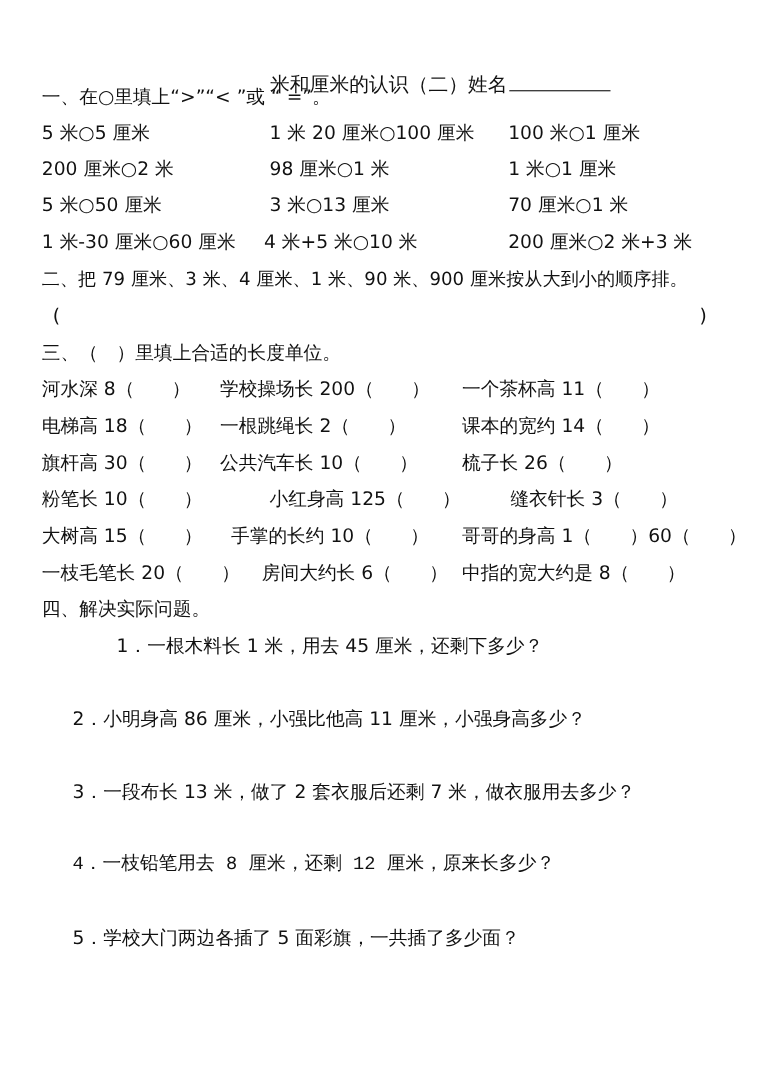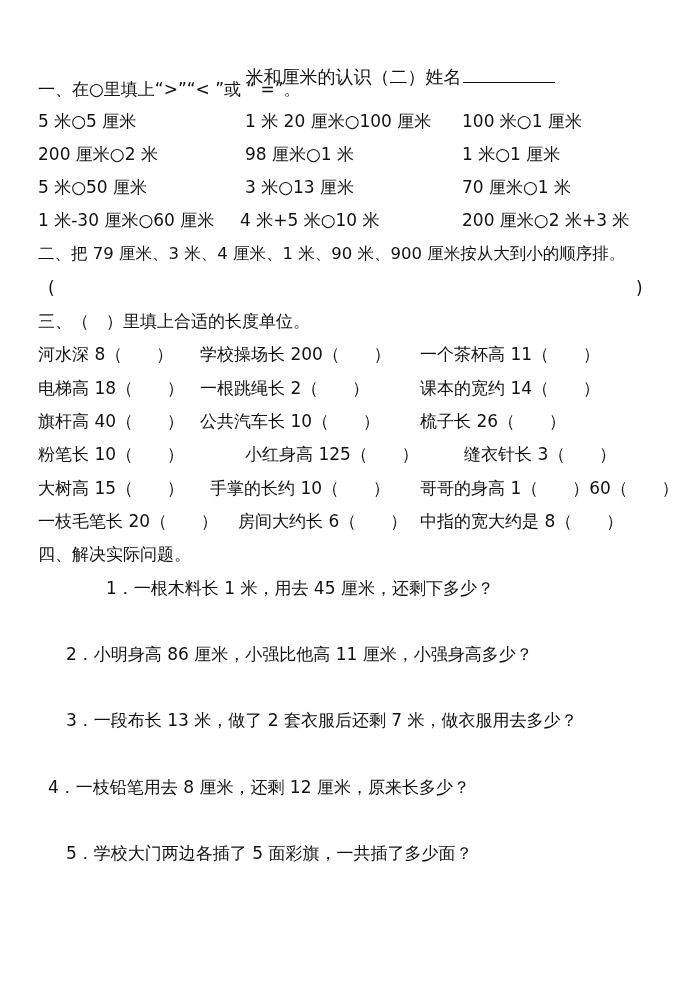--- a/index.html
+++ b/index.html
@@ -52,35 +52,35 @@
 <div class="line" style="left:38px; top:310px;">三、（　）里填上合适的长度单位。</div>
 
 <div class="cell" style="left:38px; top:343px;">河水深 8（　　）</div>
 <div class="cell" style="left:200px; top:343px;">学校操场长 200（　　）</div>
 <div class="cell" style="left:420px; top:343px;">一个茶杯高 11（　　）</div>
 
 <div class="cell" style="left:38px; top:377px;">电梯高 18（　　）</div>
 <div class="cell" style="left:200px; top:377px;">一根跳绳长 2（　　）</div>
 <div class="cell" style="left:420px; top:377px;">课本的宽约 14（　　）</div>
 
-<div class="cell" style="left:38px; top:410px;">旗杆高 40（　　）</div>
+<div class="cell" style="left:38px; top:410px;">旗杆高 30（　　）</div>
 <div class="cell" style="left:200px; top:410px;">公共汽车长 10（　　）</div>
 <div class="cell" style="left:420px; top:410px;">梳子长 26（　　）</div>
 
 <div class="cell" style="left:38px; top:443px;">粉笔长 10（　　）</div>
 <div class="cell" style="left:200px; top:443px;margin-left:45px;">小红身高 125（　　）</div>
 <div class="cell" style="left:420px; top:443px;margin-left:44px;">缝衣针长 3（　　）</div>
 
 <div class="cell" style="left:38px; top:477px;">大树高 15（　　）</div>
 <div class="cell" style="left:210px; top:477px;">手掌的长约 10（　　）</div>
 <div class="cell" style="left:420px; top:477px;">哥哥的身高 1（　　）60（　　）</div>
 
 <div class="cell" style="left:38px; top:510px;">一枝毛笔长 20（　　）</div>
 <div class="cell" style="left:238px; top:510px;">房间大约长 6（　　）</div>
 <div class="cell" style="left:420px; top:510px;">中指的宽大约是 8（　　）</div>
 
 <div class="line" style="left:38px; top:543px;">四、解决实际问题。</div>
 
 <div class="line" style="left:66px; top:577px;margin-left:40px;">1．一根木料长 1 米，用去 45 厘米，还剩下多少？</div>
 <div class="line" style="left:66px; top:643px;">2．小明身高 86 厘米，小强比他高 11 厘米，小强身高多少？</div>
 <div class="line" style="left:66px; top:709px;">3．一段布长 13 米，做了 2 套衣服后还剩 7 米，做衣服用去多少？</div>
-<div class="line" style="left:48px; top:776px;">4．一枝铅笔用去 8 厘米，还剩 12 厘米，原来长多少？</div>
+<div class="line" style="left:66px; top:776px;font-family:Liberation Mono, monospace;">4．一枝铅笔用去 8 厘米，还剩 12 厘米，原来长多少？</div>
 <div class="line" style="left:66px; top:842px;">5．学校大门两边各插了 5 面彩旗，一共插了多少面？</div>
 
 </body></html>

